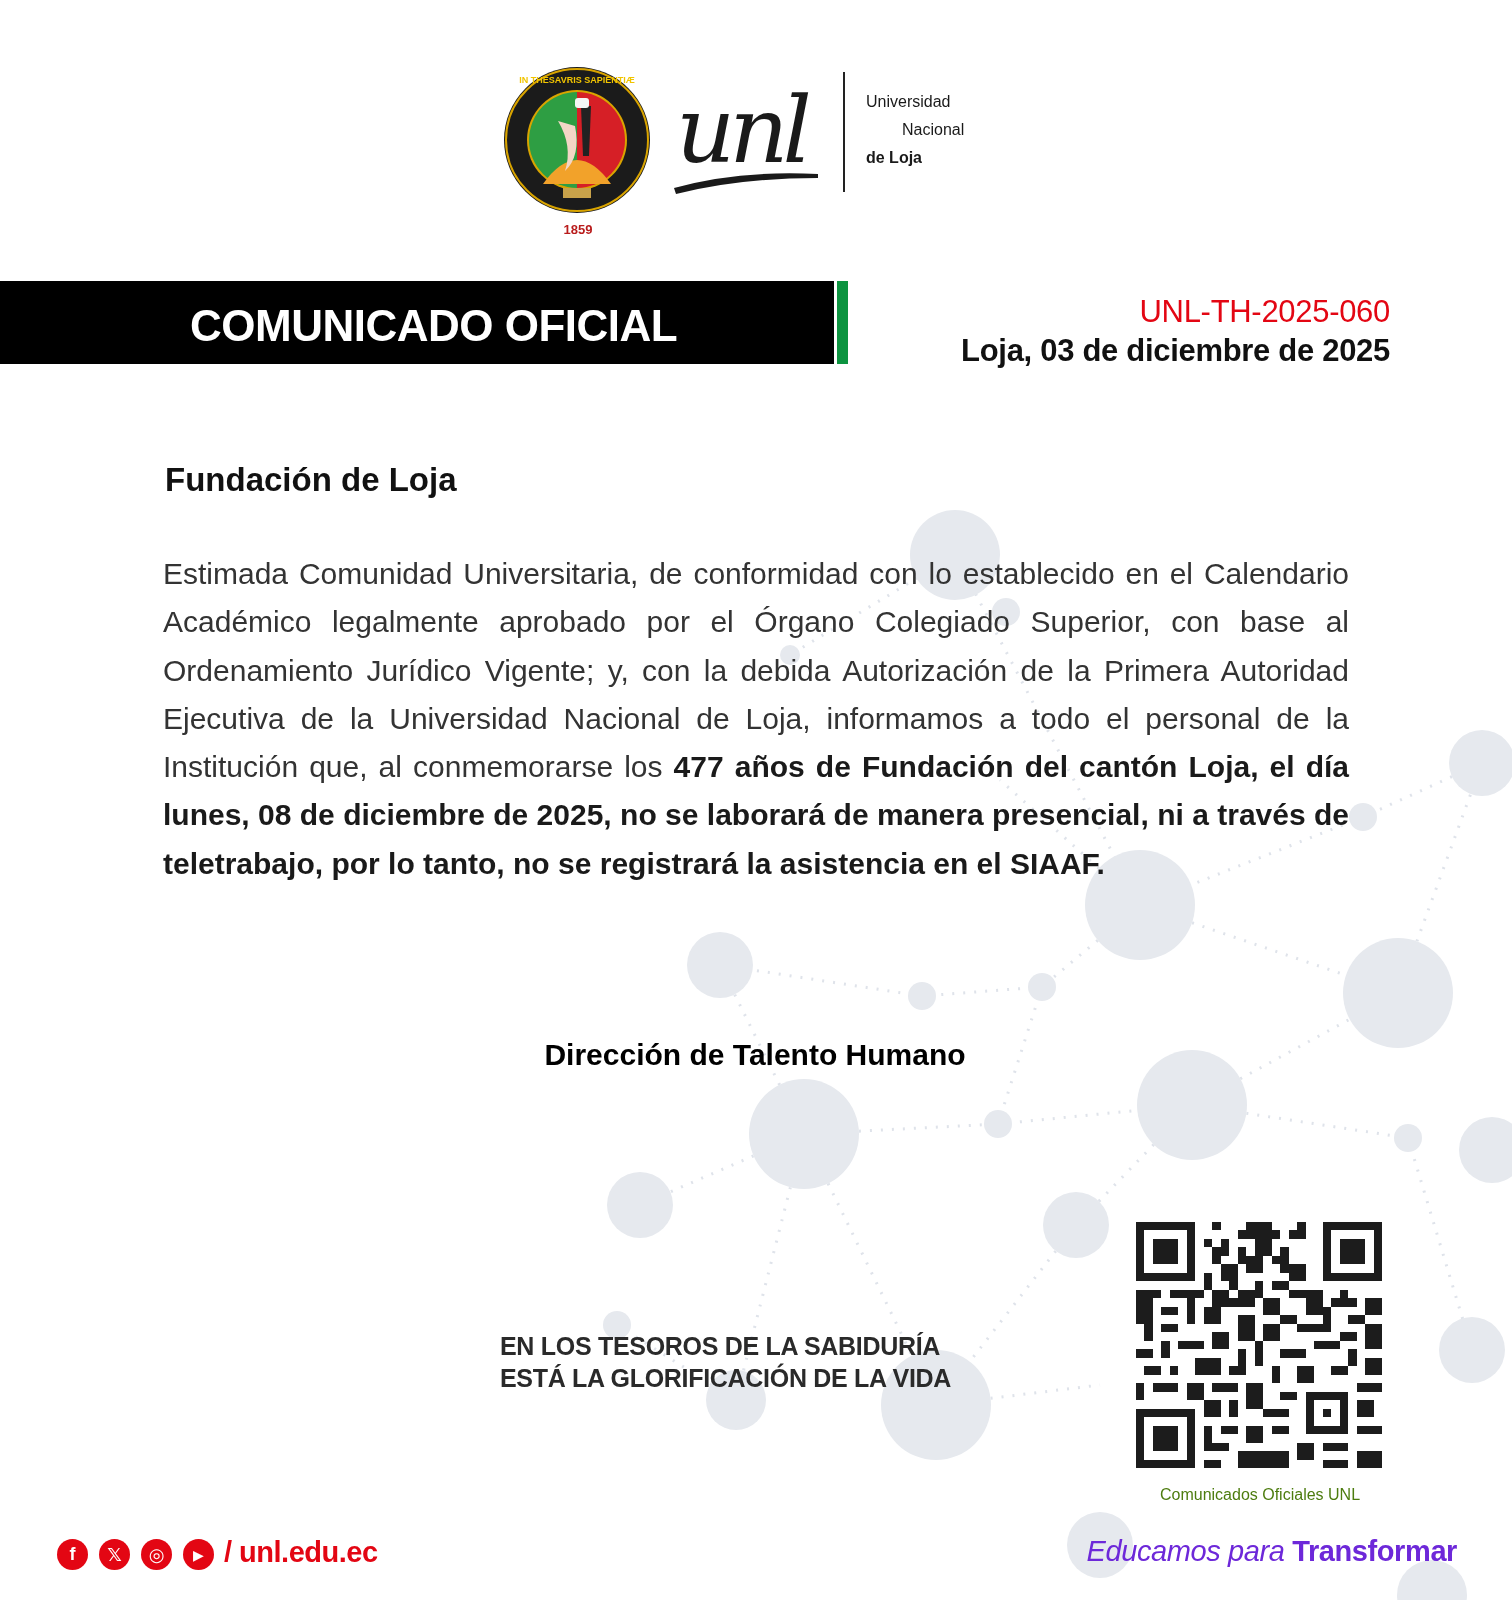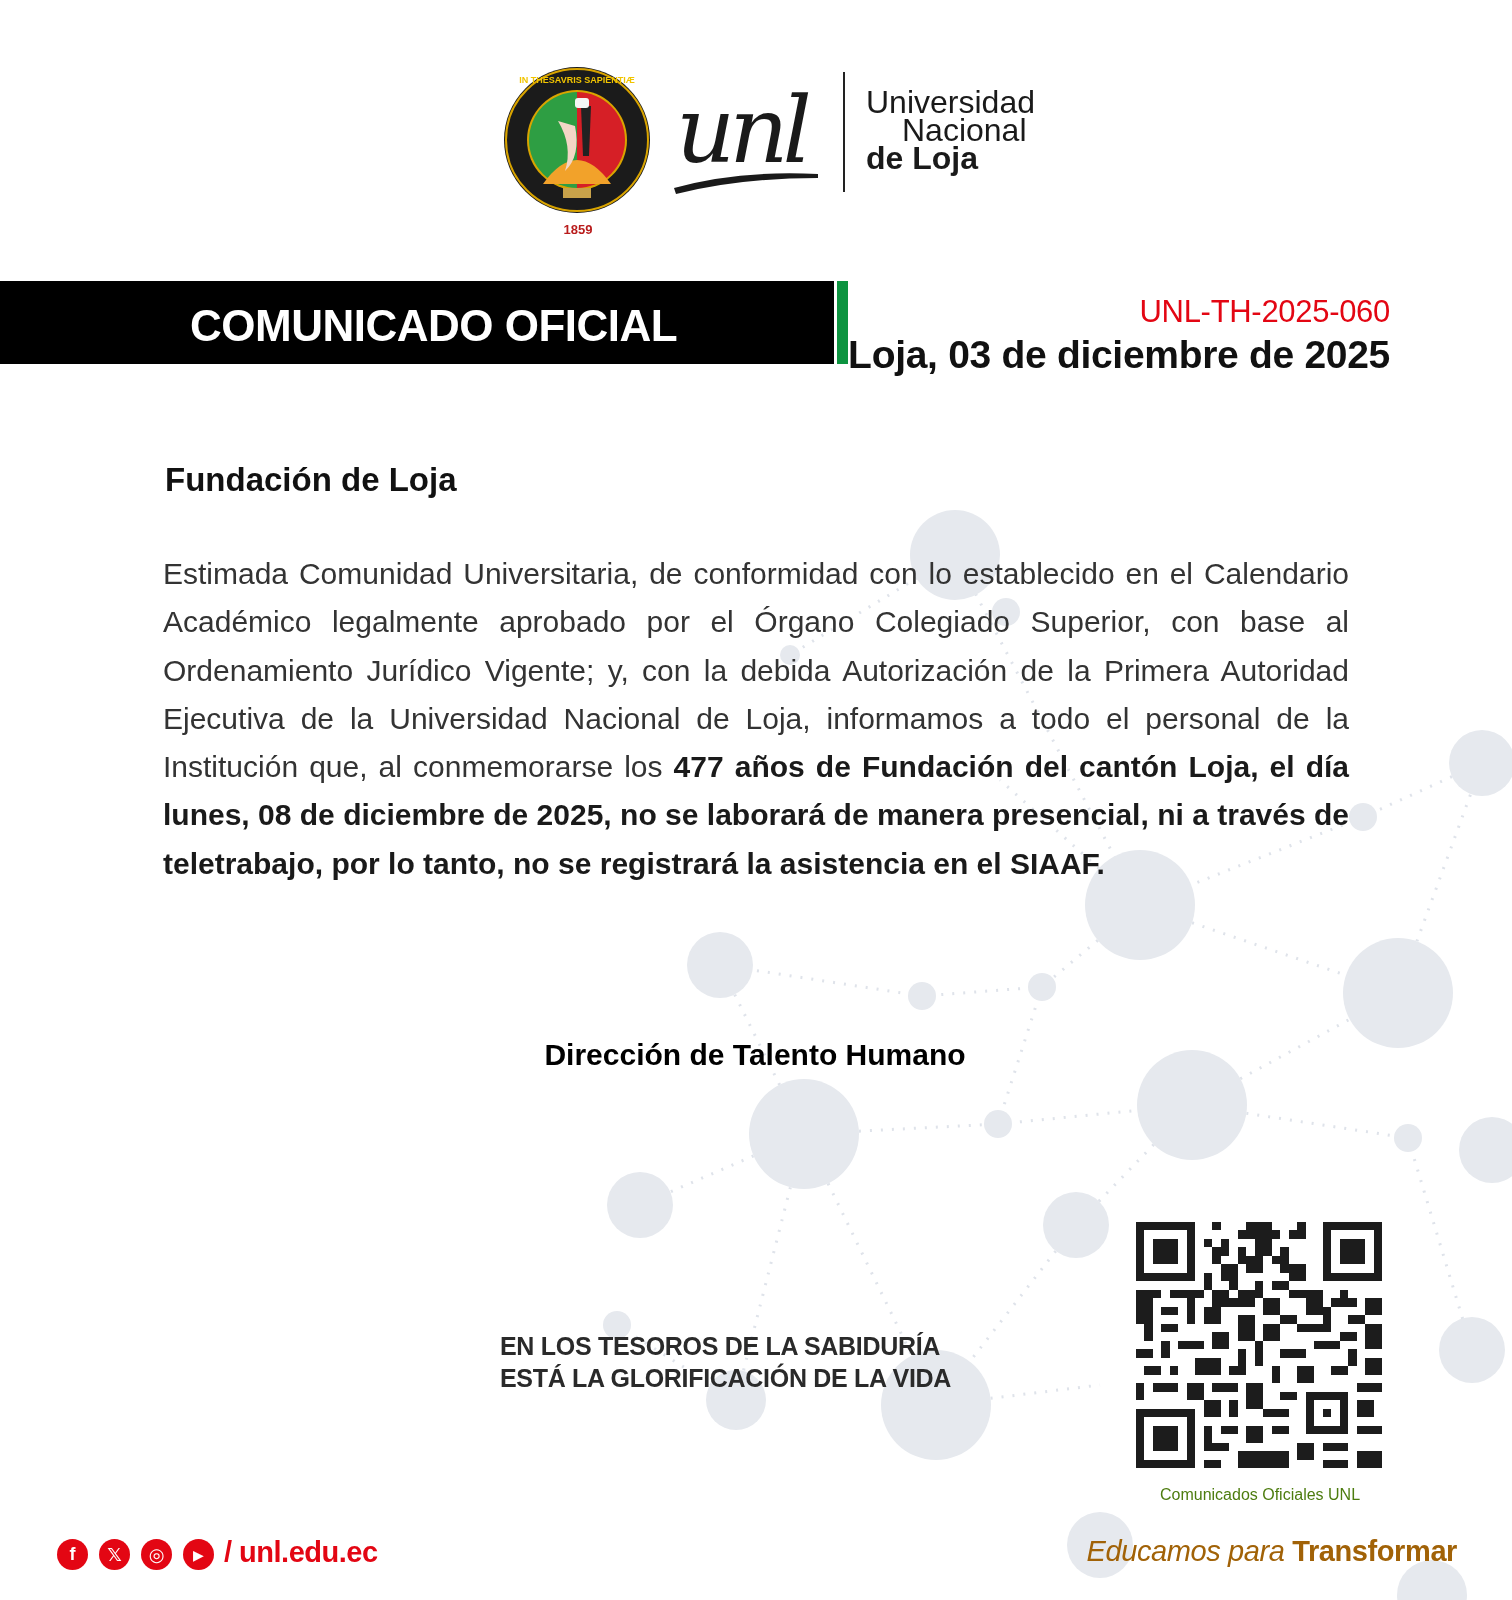--- a/index.html
+++ b/index.html
@@ -8,34 +8,34 @@
 
   
   .bg-net { position: absolute; left: 0; top: 0; width: 1512px; height: 1600px; z-index: 0; }
 
   
   .seal { position: absolute; left: 503px; top: 66px; width: 148px; height: 148px; z-index: 2; }
   .seal-year { position: absolute; left: 553px; top: 222px; width: 50px; text-align: center;
                font: bold 13px "Liberation Sans", sans-serif; color: #b91c1c; z-index: 2; }
   .unl-wordmark { position: absolute; left: 668px; top: 70px; width: 160px; height: 130px; z-index: 2; }
   .logo-divider { position: absolute; left: 843px; top: 72px; width: 2px; height: 120px; background: #222; z-index: 2; }
-  .uni-name { position: absolute; left: 866px; top: 88px; z-index: 2; line-height: 28px; font-size: 32px; color: #1a1a1a; }
+  .uni-name { position: absolute; left: 866px; top: 88px; z-index: 2; line-height: 28px; font-size: 16px; color: #1a1a1a; }
   .uni-name .l1 { font-weight: normal; display: block; }
   .uni-name .l2 { font-weight: normal; display: block; margin-left: 36px; }
   .uni-name .l3 { font-weight: bold; display: block; }
 
   
   .banner { position: absolute; left: 0; top: 281px; width: 834px; height: 83px; background: #000000; z-index: 2;
             display: flex; align-items: center; }
   .banner-title { position: absolute; left: 190px; top: 20px; color: #fff; font-weight: bold; font-size: 44px;
                   letter-spacing: -0.5px; white-space: nowrap; }
   .banner-green { position: absolute; left: 837px; top: 281px; width: 11px; height: 83px; background: #0d9440; z-index: 2; }
 
   .ref-code { position: absolute; right: 122px; top: 294px; color: #e30613; font-weight: normal; font-size: 31px; z-index: 2; letter-spacing: -0.3px; }
-  .ref-date { position: absolute; right: 122px; top: 333px; color: #111; font-weight: bold; font-size: 39px; z-index: 2; letter-spacing: -0.3px; }
+  .ref-date { position: absolute; right: 122px; top: 333px; color: #111; font-weight: bold; font-size: 31px; z-index: 2; letter-spacing: -0.3px; }
 
   
   .subject { position: absolute; left: 165px; top: 461px; font-weight: bold; font-size: 33px; color: #111; z-index: 2; }
   .body-text { position: absolute; left: 163px; top: 550px; width: 1186px; z-index: 2;
                font-size: 30px; line-height: 48.3px; text-align: justify; color: #333; }
   .body-text b { color: #1a1a1a; }
 
   .signature { position: absolute; left: 0; top: 1038px; width: 1512px; text-align: center; padding-left: 0;
                z-index: 2; font-weight: bold; font-size: 30px; color: #000000; }
   .signature span { position: relative; left: -1px; }
@@ -46,21 +46,21 @@
   
   .qr { position: absolute; left: 1136px; top: 1222px; width: 246px; height: 246px; z-index: 2; background: #fff; }
   .qr-caption { position: absolute; left: 1120px; top: 1480px; width: 280px; text-align: center; z-index: 2;
                 font-size: 16px; color: #4d7c0f; margin-top: 6px; }
 
   
   .socials { position: absolute; left: 57px; top: 1539px; display: flex; gap: 11px; z-index: 2; align-items: center; }
   .soc { width: 31px; height: 31px; border-radius: 50%; background: #e30613; display: flex; align-items: center;
          justify-content: center; color: #fff; font-weight: bold; font-size: 18px; }
   .website { position: absolute; left: 224px; top: 1536px; color: #e30613; font-weight: bold; font-size: 29px; z-index: 2; letter-spacing: -0.5px; }
-  .tagline { position: absolute; right: 55px; top: 1535px; z-index: 2; font-size: 29px; color: #a16207; letter-spacing: -0.4px; }
+  .tagline { position: absolute; right: 55px; top: 1535px; z-index: 2; font-size: 29px; color: #6d28d9; letter-spacing: -0.4px; }
   .tagline .it { font-style: italic; font-weight: normal; }
   .tagline .bd { font-weight: bold; }
 </style>
 </head>
 <body>
 
 <svg class="bg-net" viewBox="0 0 1512 1600">
   <g stroke="#dfe3ea" stroke-width="3" stroke-dasharray="2 9" fill="none">
     <line x1="955" y1="555" x2="1140" y2="905"></line>
     <line x1="1140" y1="905" x2="1398" y2="993"></line>

